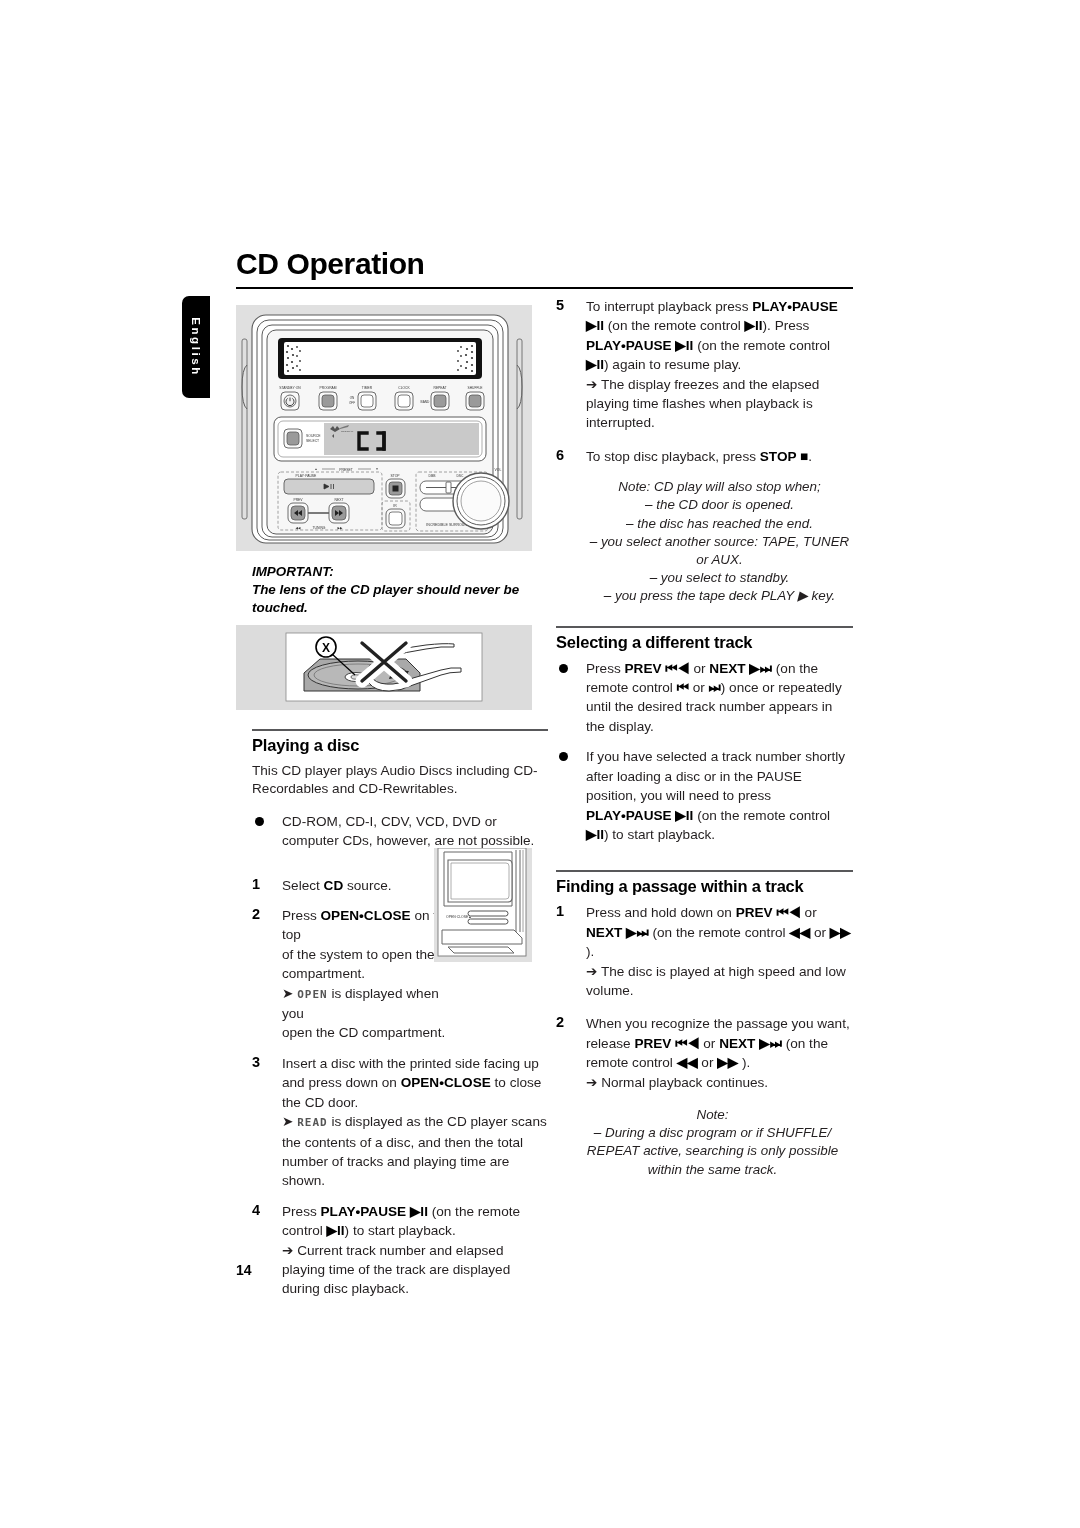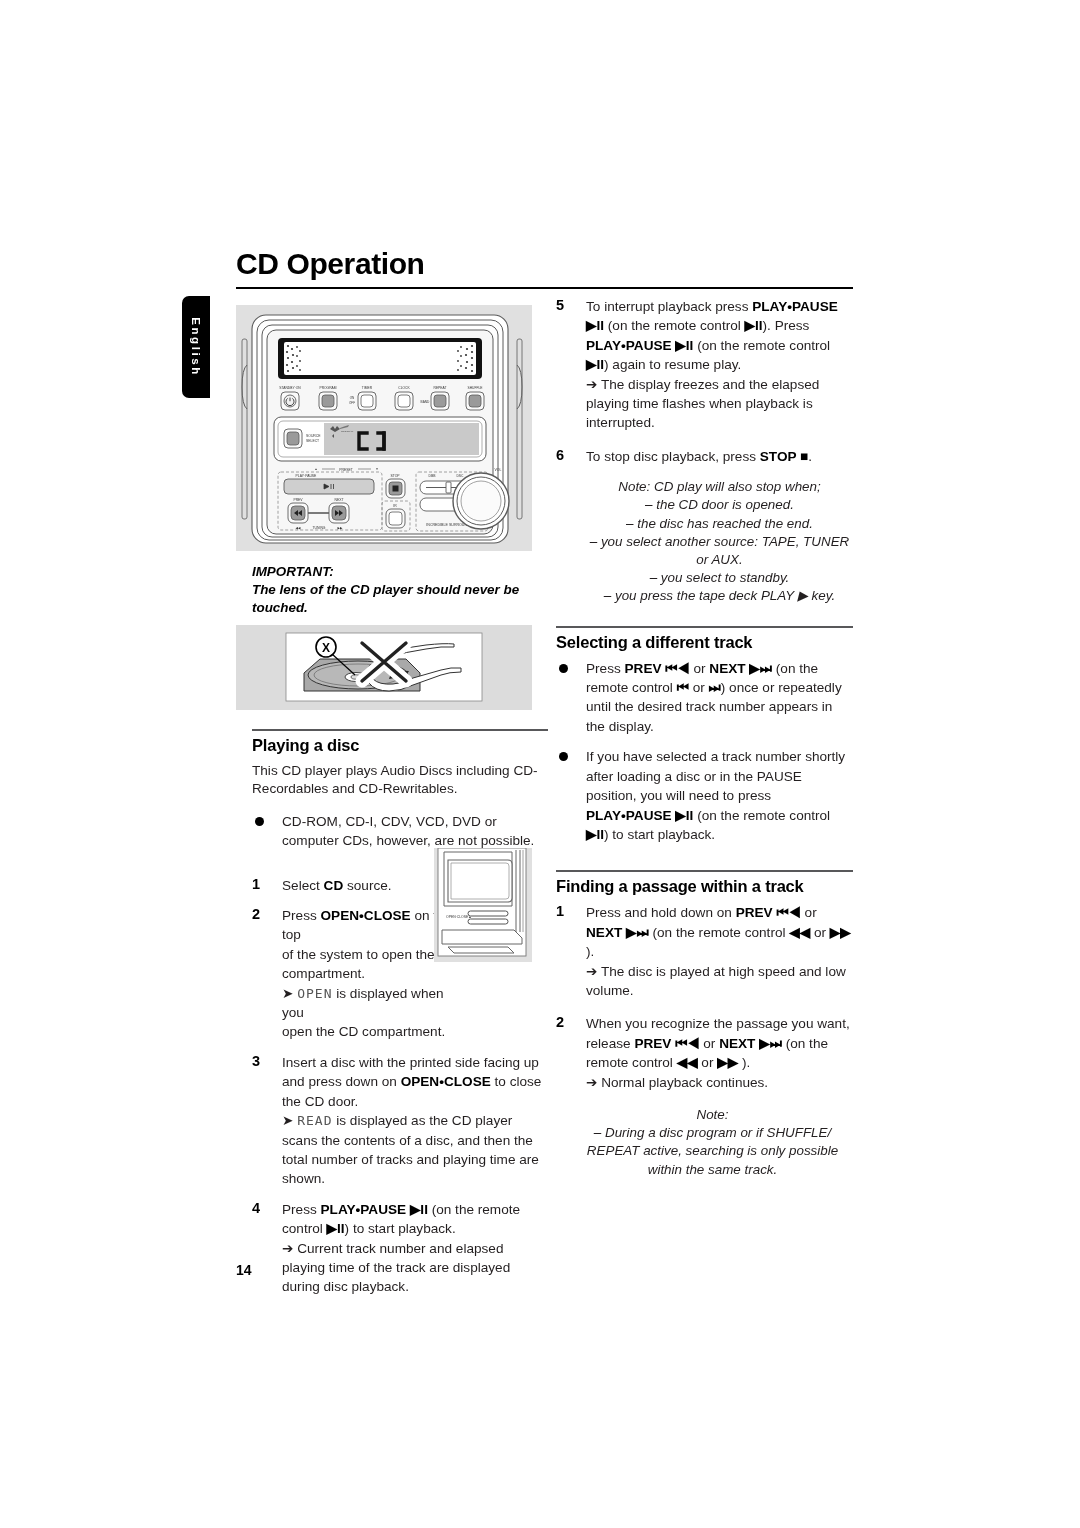--- a/index.html
+++ b/index.html
@@ -129,24 +129,24 @@
     font-weight:bold;
     font-size:13.4px;
     line-height:18px;
     color:#000;
   }
   .important .hdr{font-weight:bold;font-style:italic;}
 
   
   .lcd{
     font-family:"DejaVu Sans Mono", monospace;
-    font-size:13px;
+    font-size:11px;
     letter-spacing:1px;
     color:#555;
-    font-weight:normal;
+    font-weight:bold;
   }
 
   
   .pagenum{
     position:absolute;
     left:236px;top:1262px;
     font-size:14px;
     font-weight:bold;
     color:#000;
   }

